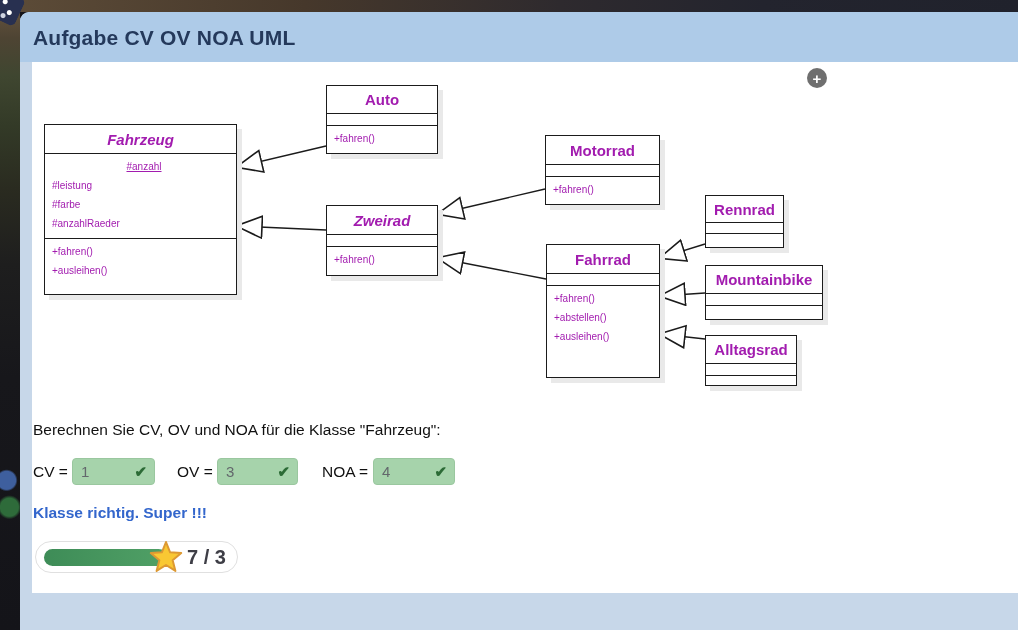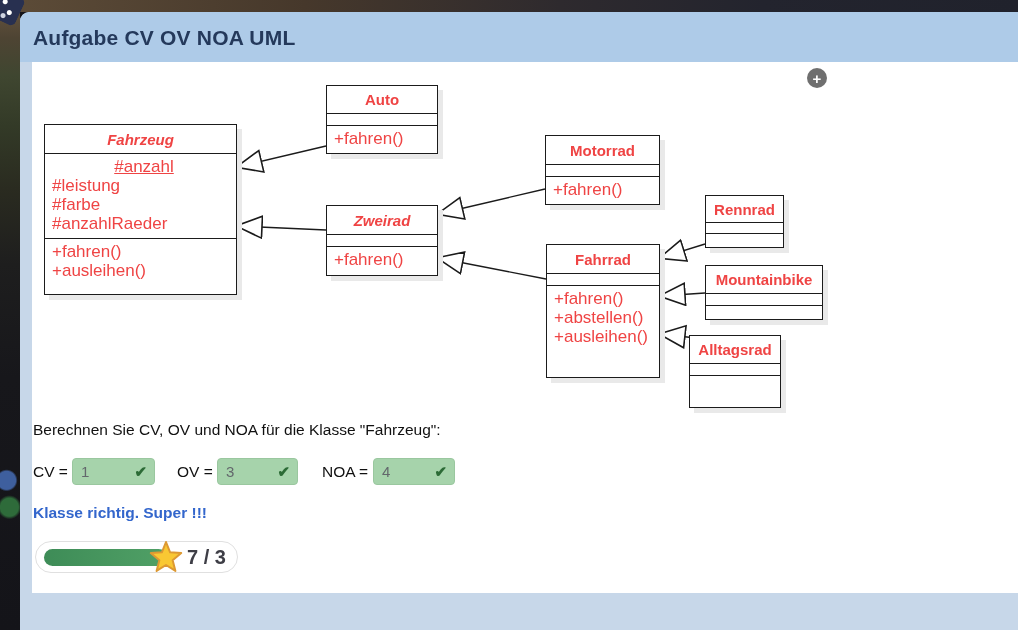--- a/index.html
+++ b/index.html
@@ -38,28 +38,28 @@
   .add-btn { position:absolute; left:775px; top:6px; width:20px; height:20px;
     border-radius:50%; background:#6f6f6f; color:#fff; border:none;
     font-size:15px; font-weight:bold; line-height:19px; text-align:center;
     cursor:pointer; padding:0; font-family:"Liberation Sans",sans-serif; }
 
   
   .connectors { position:absolute; left:0; top:0; pointer-events:none; }
   .connectors line { stroke:#1b1b1b; stroke-width:1.4; }
 
   .uml-class { position:absolute; background:#fff; border:1.6px solid #1b1b1b;
-    box-shadow:5px 5px 0 #e9e9e9; color:#ef4444; }
+    box-shadow:5px 5px 0 #e9e9e9; color:#a21caf; }
   .cmp { overflow:hidden; }
   .cmp-title { border-bottom:1.6px solid #1b1b1b; font-weight:bold; font-size:15px;
     display:flex; align-items:center; justify-content:center; }
   .abstract .cmp-title { font-style:italic; }
   .cmp-attrs { border-bottom:1.6px solid #1b1b1b; padding-top:3px; }
   .cmp-methods { padding-top:3px; }
-  .m { font-size:17px; line-height:19px; padding-left:7px; white-space:nowrap; }
+  .m { font-size:10px; line-height:19px; padding-left:7px; white-space:nowrap; }
   .u { text-decoration:underline;text-align:center; }
 
   
   .question { position:absolute; left:1px; top:359px; font-size:15.5px; color:#111; }
   .answer-label { position:absolute; font-size:15.5px; color:#111; line-height:27px; }
   .answer-field { position:absolute; height:27px; }
   .answer-field input { width:100%; height:100%; background:#a6d3ab;
     border:1px solid #9ac79f; border-radius:4px; padding-left:8px;
     font-size:15px; color:#63686c; font-family:"Liberation Sans",sans-serif; outline:none; }
   .answer-field .check { position:absolute; right:8px; top:50%; transform:translateY(-50%);
@@ -162,21 +162,21 @@
       <div class="cmp cmp-attrs" style="height:11px"></div>
       <div class="cmp cmp-methods"></div>
     </div>
 
     <div class="uml-class" style="left:673px;top:203px;width:118px;height:55px">
       <div class="cmp cmp-title" style="height:28px">Mountainbike</div>
       <div class="cmp cmp-attrs" style="height:12px"></div>
       <div class="cmp cmp-methods"></div>
     </div>
 
-    <div class="uml-class" style="left:657px;top:273px;width:92px;height:73px">
+    <div class="uml-class" style="left:673px;top:273px;width:92px;height:51px">
       <div class="cmp cmp-title" style="height:28px">Alltagsrad</div>
       <div class="cmp cmp-attrs" style="height:12px"></div>
       <div class="cmp cmp-methods"></div>
     </div>
 
     <div class="question">Berechnen Sie CV, OV und NOA für die Klasse "Fahrzeug":</div>
 
     <span class="answer-label" style="left:1px;top:396px">CV =</span>
     <div class="answer-field" style="left:40px;top:396px;width:83px">
       <input type="text" readonly="" value="1" style="">

